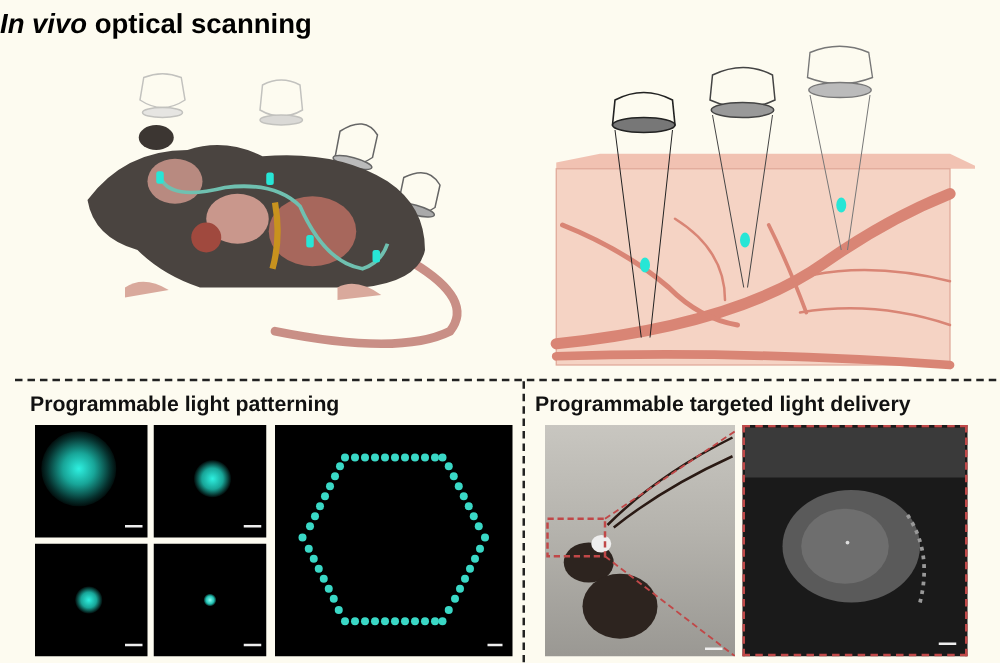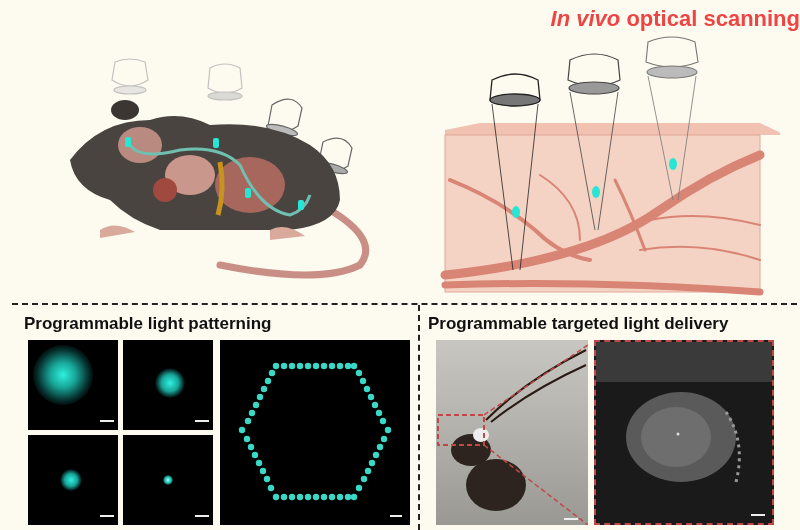--- a/index.html
+++ b/index.html
@@ -1,17 +1,17 @@
 <!DOCTYPE html>
 <html><head>
 <meta charset="utf-8">
 <style>
   html,body{margin:0;padding:0;}
   body{width:800px;height:530px;background:#fdfbf0;position:relative;overflow:hidden;font-family:"Liberation Sans",sans-serif;}
-  .title{position:absolute;left:0;top:6px;width:800px;text-align:right;font-size:22px;font-weight:bold;color:#ef4444;}
+  .title{position:absolute;left:0;top:6px;width:800px;text-align:left;font-size:22px;font-weight:bold;color:#000000;}
   .title i{font-style:italic;}
   .hsep{position:absolute;left:12px;top:303px;width:785px;border-top:2px dashed #222;}
   .vsep{position:absolute;left:418px;top:305px;height:225px;border-left:2px dashed #222;}
   .sec-title{position:absolute;font-size:17px;font-weight:bold;color:#111;}
   .panel{position:absolute;background:#000;}
   .spot{position:absolute;border-radius:50%;}
   .scalebar{position:absolute;height:2px;background:#eee;}
   svg{position:absolute;}
 </style>
 </head>

